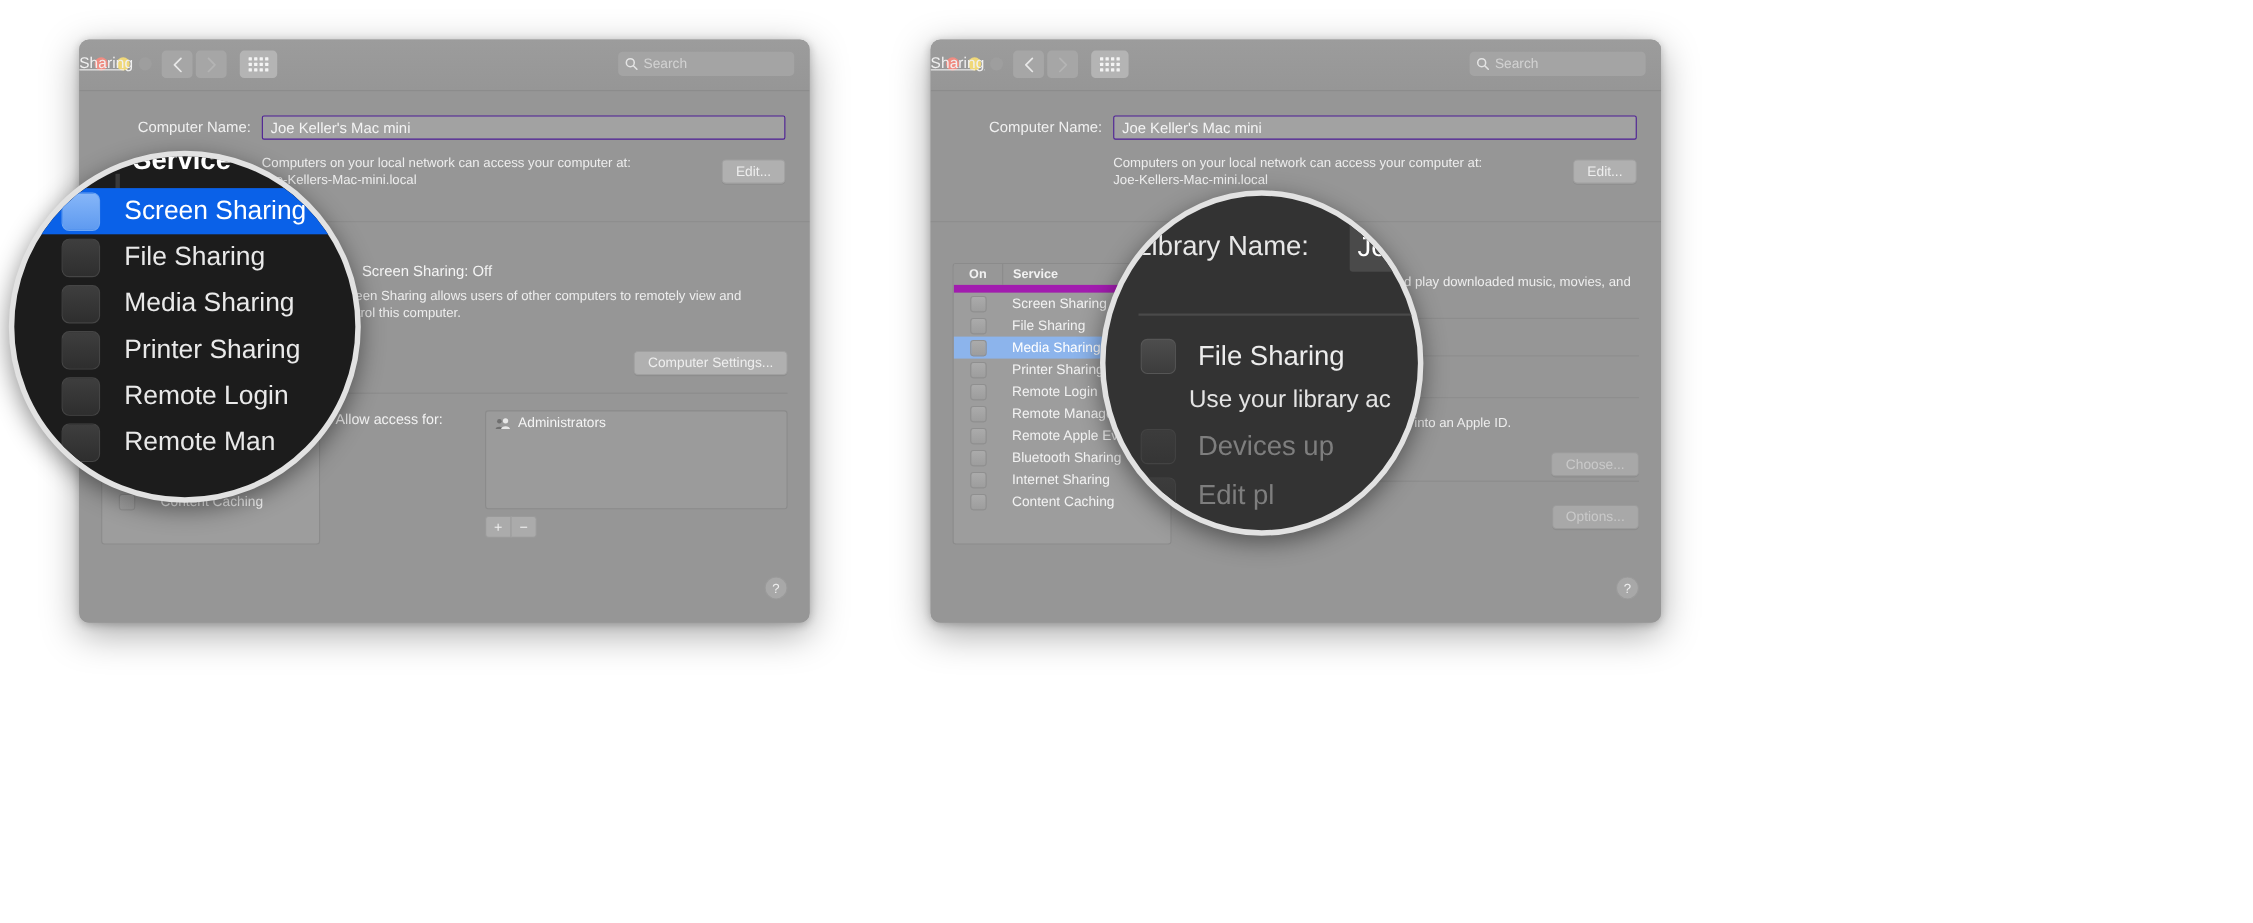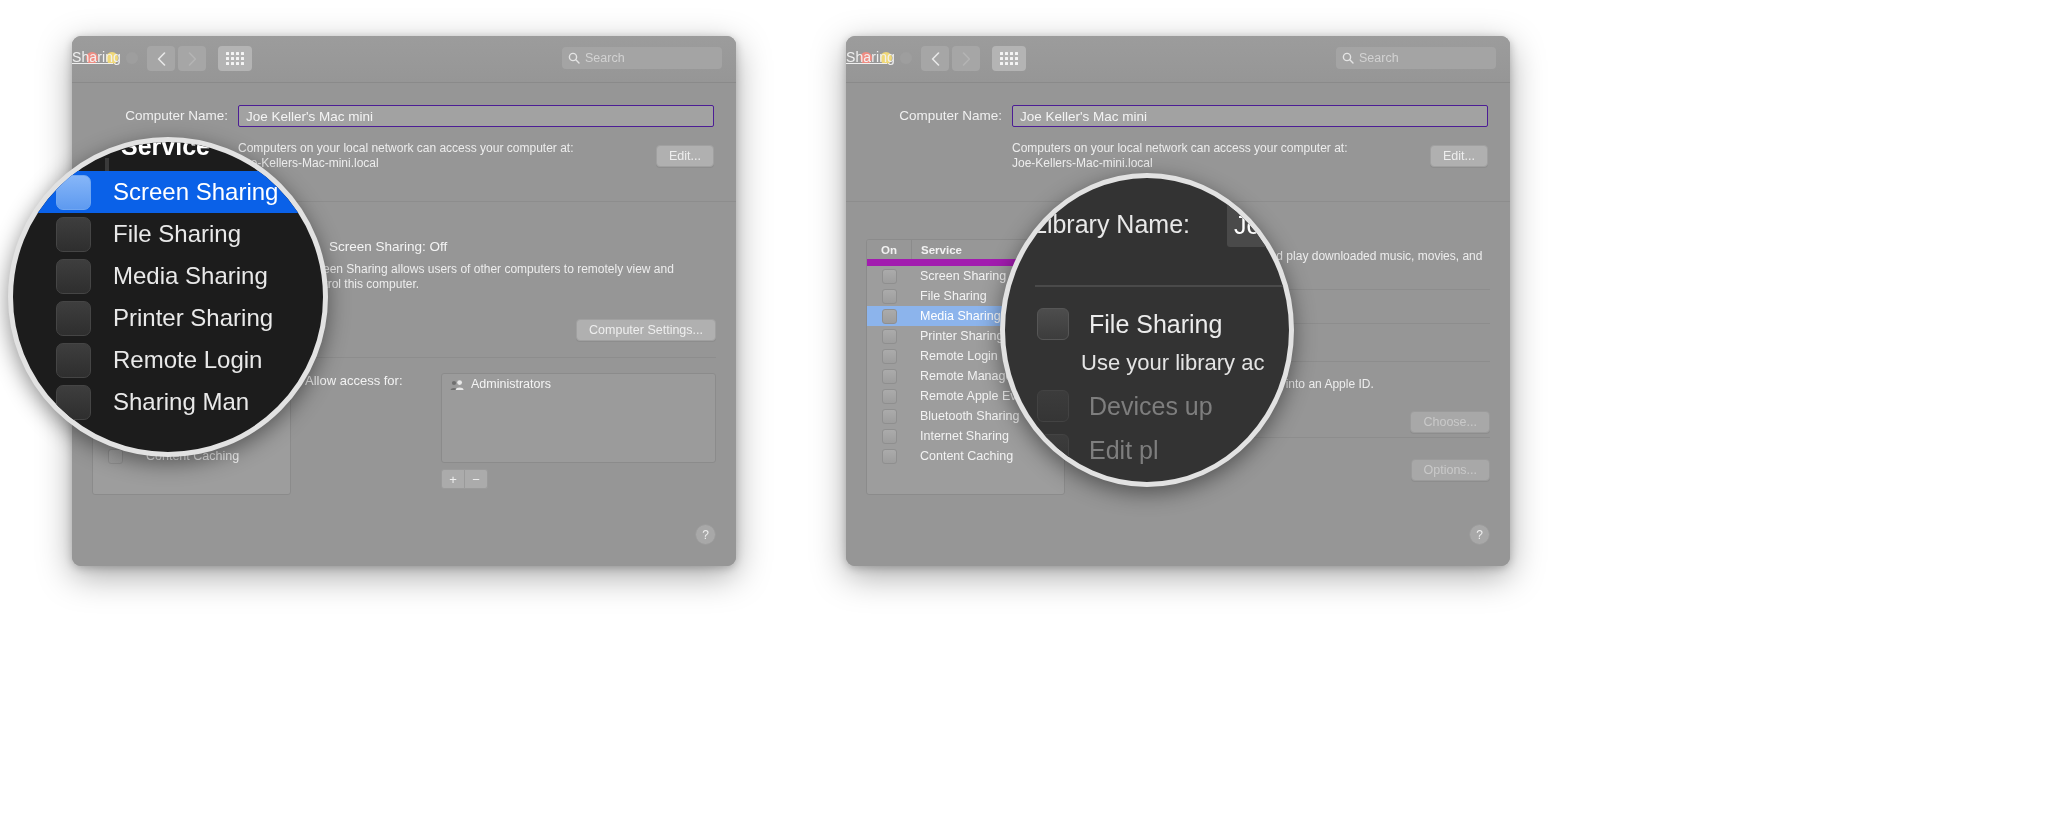--- a/index.html
+++ b/index.html
@@ -790,21 +790,21 @@
           <div class="ll-row" style="top: 155px;">
             <span class="ll-box"></span>
             <span class="ll-txt">Printer Sharing</span>
           </div>
           <div class="ll-row" style="top: 197px;">
             <span class="ll-box"></span>
             <span class="ll-txt">Remote Login</span>
           </div>
           <div class="ll-row" style="top: 239px;">
             <span class="ll-box"></span>
-            <span class="ll-txt">Sharing Man</span>
+            <span class="ll-txt">Remote Man</span>
           </div>
         </div>
     </div>
   </div>
 
   <div class="mag-lens lens-right">
     <div class="lens-inner">
       <div class="rl-label">Library Name:</div>
       <div class="rl-field">Jo</div>
       <div class="rl-div"></div>

